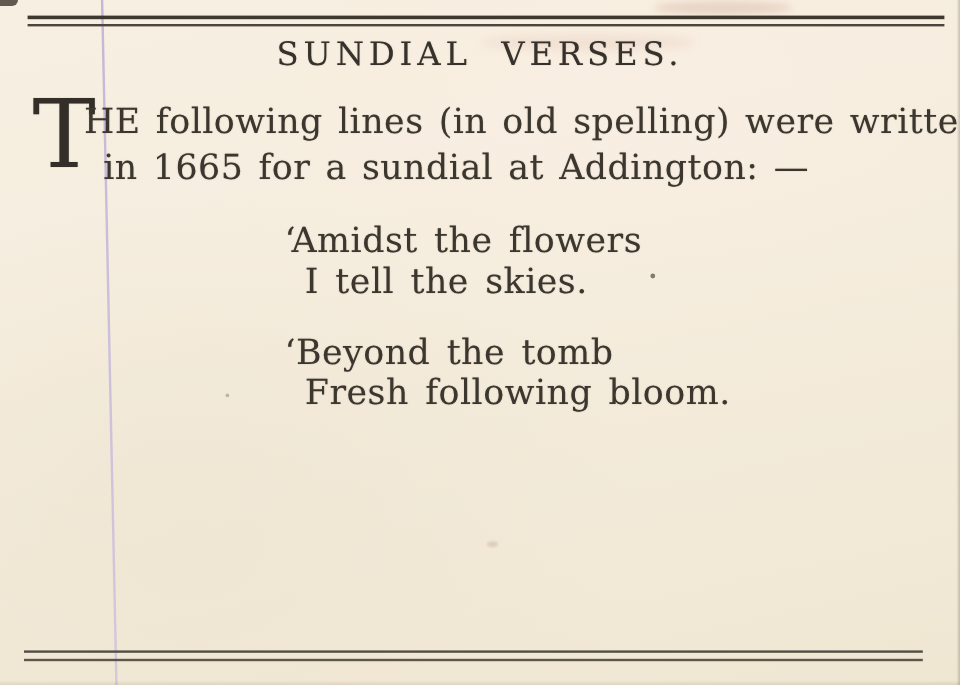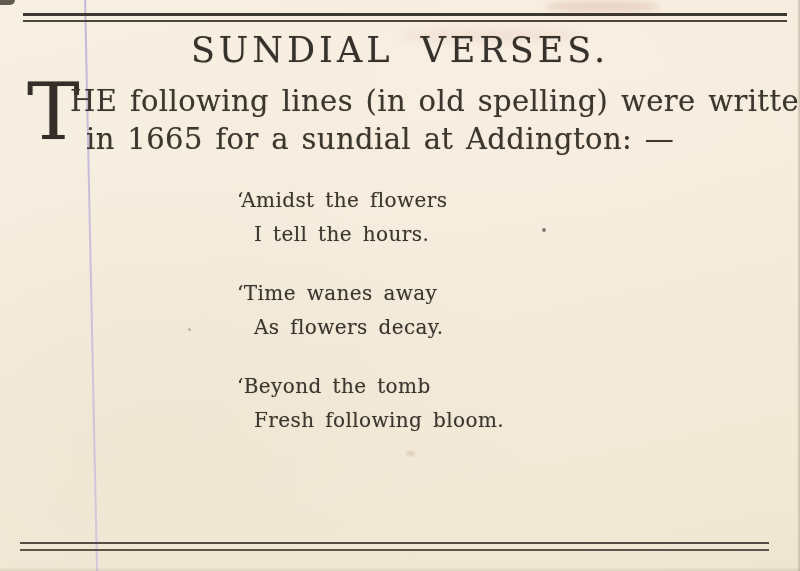--- a/index.html
+++ b/index.html
@@ -48,21 +48,21 @@
     border-top: 2px solid #46413a;
     border-bottom: 2px solid #504a40;
     opacity: 0.92;
   }
 
   .title {
     position: absolute;
     left: 0; top: 30px;
     width: 100%;
     text-align: center;
-    font-size: 35px;
+    font-size: 27px;
     font-weight: normal;
     letter-spacing: 4px;
     word-spacing: 12px;
     color: #36322b;
   }
 
   .intro { position: absolute; left: 0; top: 0; }
 
   .dropcap {
     position: absolute;
@@ -83,21 +83,21 @@
     word-spacing: 3px;
     white-space: nowrap;
     color: #3b362e;
   }
   .intro-line2 { padding-left: 16px; }
 
   .verses {
     position: absolute;
     left: 237px;
     top: 183px;
-    font-size: 20px;
+    font-size: 29px;
     line-height: 34px;
     letter-spacing: 0.4px;
     word-spacing: 4px;
     white-space: nowrap;
     color: #3b362e;
   }
   .verse { margin-bottom: 25px; }
   .verse-line2 { padding-left: 17px; }
 
   
@@ -157,25 +157,21 @@
     <span class="dropcap">T</span>
     <div class="intro-lines">
       <div class="intro-line1">HE following lines (in old spelling) were written</div>
       <div class="intro-line2">in 1665 for a sundial at Addington: —</div>
     </div>
   </div>
 
   <div class="verses">
     <div class="verse">
       <div class="verse-line1">‘Amidst the flowers</div>
-      <div class="verse-line2">I tell the hours.</div>
-    </div>
-    <div class="verse">
-      <div class="verse-line1">‘Time wanes away</div>
-      <div class="verse-line2">As flowers decay.</div>
+      <div class="verse-line2">I tell the skies.</div>
     </div>
     <div class="verse">
       <div class="verse-line1">‘Beyond the tomb</div>
       <div class="verse-line2">Fresh following bloom.</div>
     </div>
     <div class="verse">
     </div>
   </div>
 
   <div class="rule rule-bottom"></div>

